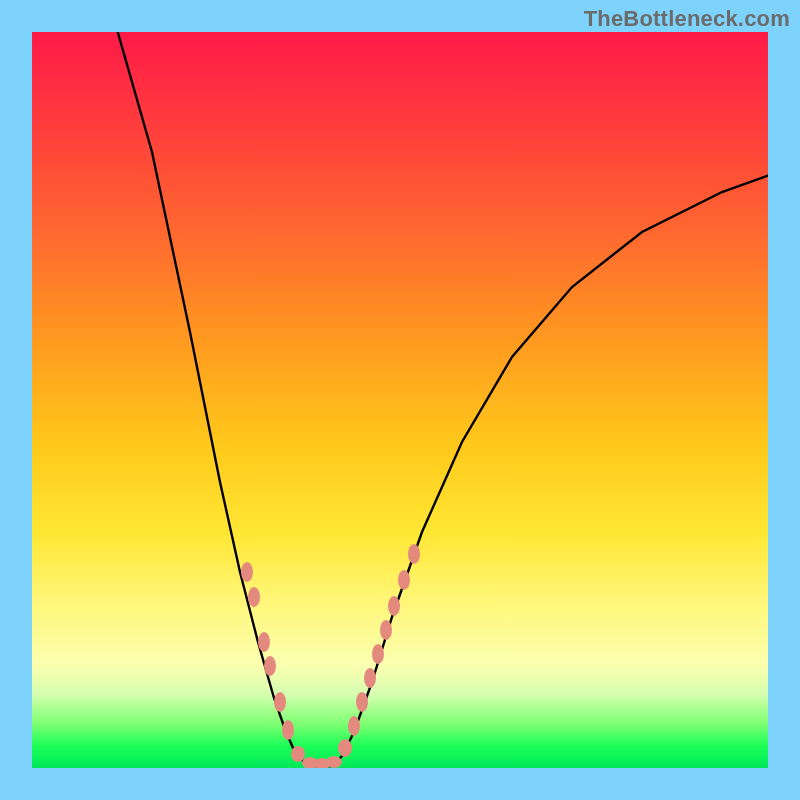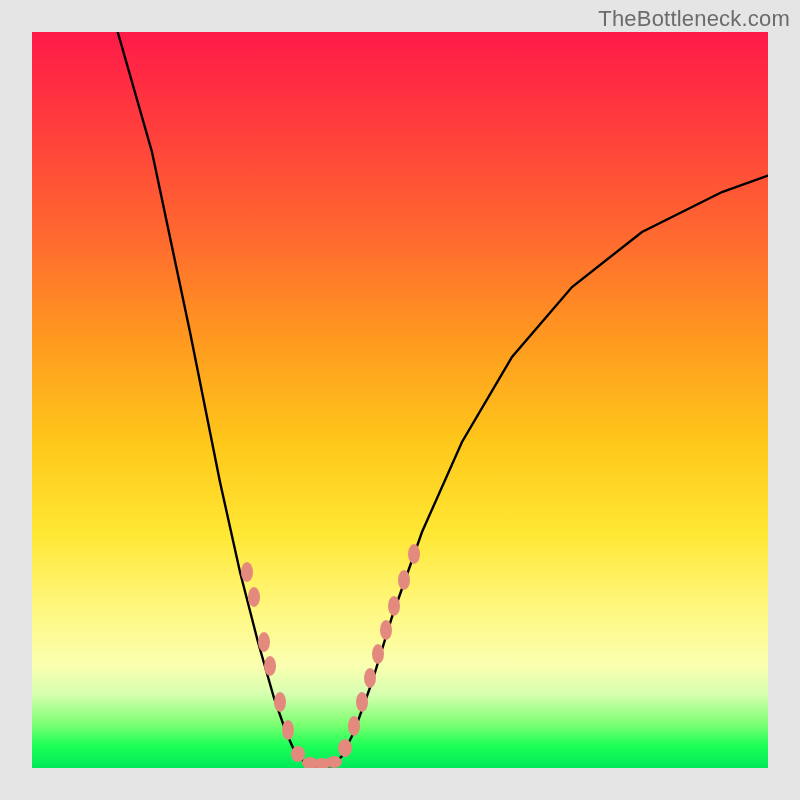--- a/index.html
+++ b/index.html
@@ -7,21 +7,22 @@
     padding: 0;
     width: 800px;
     height: 800px;
     overflow: hidden;
     background: #000;
     font-family: Arial, Helvetica, sans-serif;
   }
   .frame {
     position: absolute;
     inset: 0;
-    background: #e5e5e5;
+    background: #7dd3fc;
+    font-weight: bold;
   }
   .plot-area {
     position: absolute;
     left: 32px;
     top: 32px;
     width: 736px;
     height: 736px;
     
     background: linear-gradient(
       to bottom,

